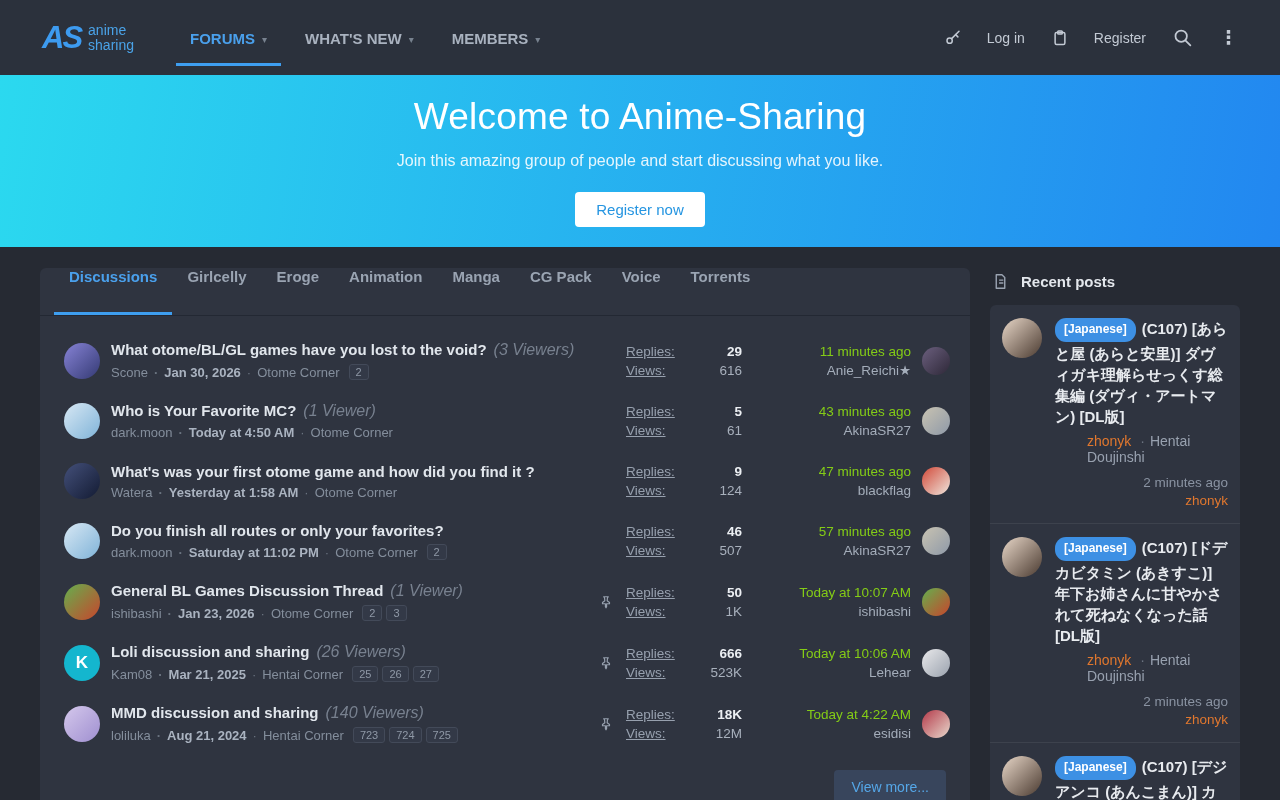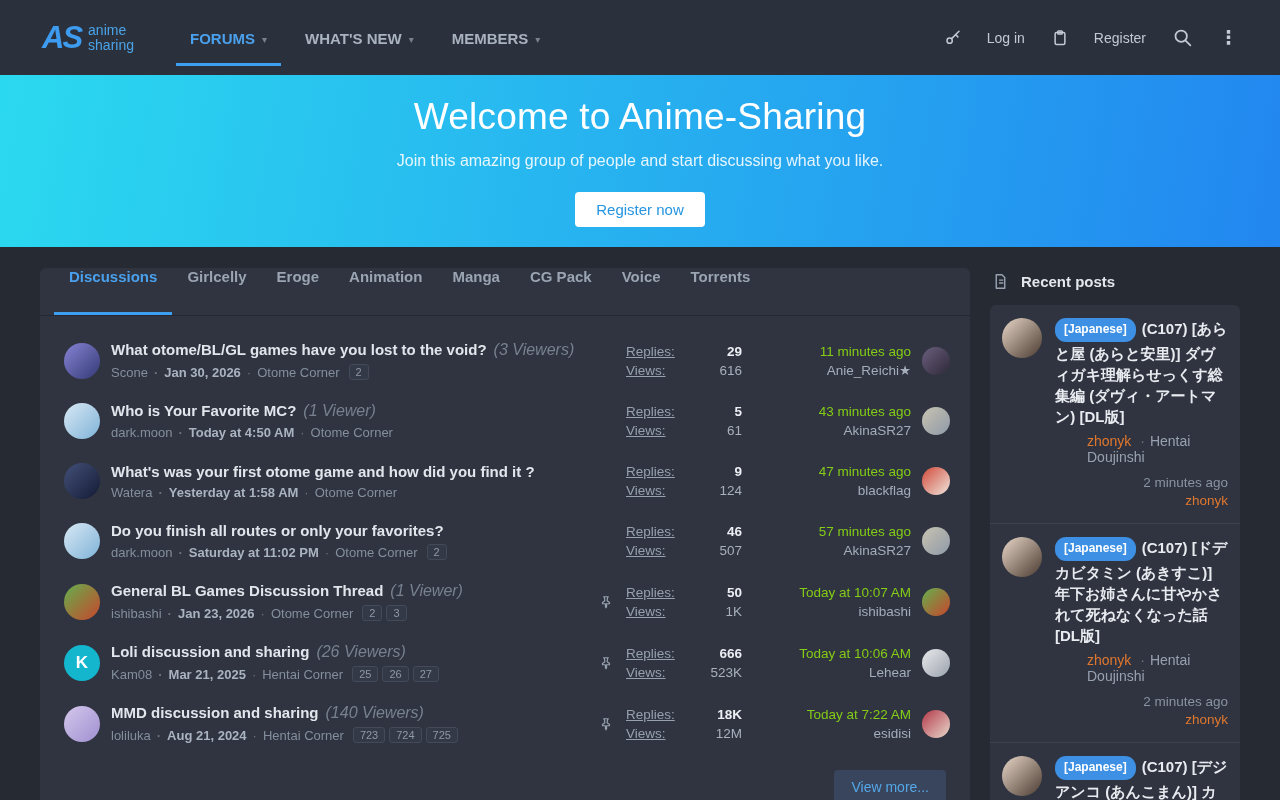--- a/index.html
+++ b/index.html
@@ -413,21 +413,21 @@
                 <path d="M8 3h8l-1.5 2L14 10l4 3v2h-5v5l-1 2-1-2v-5H6v-2l4-3-.5-5z"></path>
               </svg>
     </div>
     <div class="thread-stats">
       <span class="stat-label">Replies:</span>
       <span class="stat-value replies">18K</span>
       <span class="stat-label">Views:</span>
       <span class="stat-value">12M</span>
     </div>
     <div class="thread-last">
-      <span class="last-time">Today at 7:22 AM</span>
+      <span class="last-time">Today at 4:22 AM</span>
       <span class="last-user">esidisi</span>
     </div>
     <div class="mini-avatar" style="background: linear-gradient(135deg, rgb(180, 58, 74), rgb(232, 216, 204));"></div>
   </div>
         </div>
       <div class="view-more-wrap">
         <span class="view-more">View more...</span>
       </div>
     </div>
   </div>

